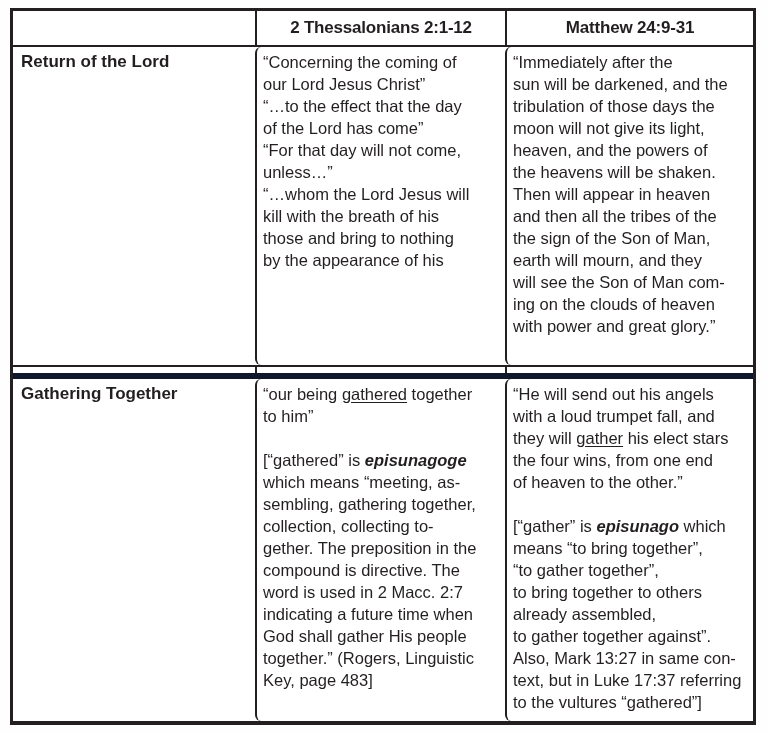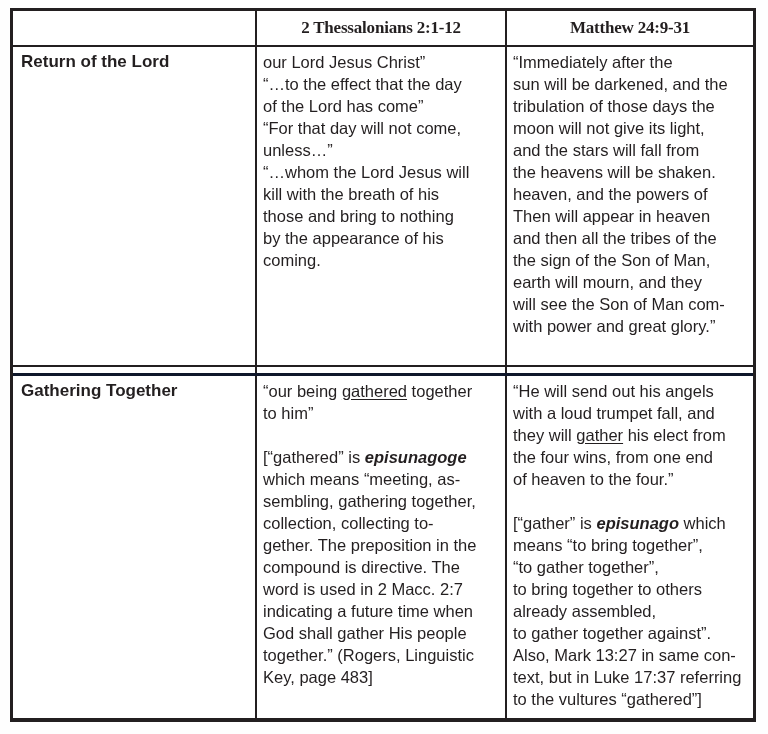--- a/index.html
+++ b/index.html
@@ -37,45 +37,45 @@
   .cell {
     box-sizing: border-box;
     overflow: hidden;
   }
   .cell + .cell {
     border-left: 2px solid #231f20;
   }
   .header-row {
     border-bottom: 2px solid #231f20;
     height: 34px;
-    font-family: Liberation Serif, serif;
   }
   .header-cell {
     display: flex;
     align-items: center;
     justify-content: center;
     font-weight: bold;
     font-size: 17px;
     letter-spacing: -0.2px;
   }
   .row1 {
     border-bottom: 2px solid #231f20;
     height: 318px;
   }
   .spacer-row {
     height: 6px;
   }
   .row2 {
-    border-top: 3px solid #0f172a;
+    border-top: 6px solid #0f172a;
     height: 342px;
   }
   .body-row .cell {
     padding: 4px 4px 4px 6px;
     font-size: 16.5px;
     line-height: 22px;
+    border-radius: 6px;
   }
   .label-cell {
     font-weight: bold;
     padding-left: 8px !important;
     font-size: 17px !important;
   }
   .line {
     white-space: nowrap;
   }
   .u {
@@ -95,44 +95,44 @@
 
     <div class="row header-row">
       <div class="cell header-cell"></div>
       <div class="cell header-cell">2 Thessalonians 2:1-12</div>
       <div class="cell header-cell">Matthew 24:9-31</div>
     </div>
 
     <div class="row body-row row1">
       <div class="cell label-cell">Return of the Lord</div>
       <div class="cell text-cell">
+          <div class="line">“Concerning the coming of</div>
           <div class="line">our Lord Jesus Christ”</div>
           <div class="line">“…to the effect that the day</div>
           <div class="line">of the Lord has come”</div>
           <div class="line">“For that day will not come,</div>
           <div class="line">unless…”</div>
           <div class="line">“…whom the Lord Jesus will</div>
           <div class="line">kill with the breath of his</div>
           <div class="line">those and bring to nothing</div>
           <div class="line">by the appearance of his</div>
-          <div class="line">coming.</div>
         </div>
       <div class="cell text-cell">
           <div class="line">“Immediately after the</div>
           <div class="line">sun will be darkened, and the</div>
           <div class="line">tribulation of those days the</div>
           <div class="line">moon will not give its light,</div>
-          <div class="line">and the stars will fall from</div>
+          <div class="line">heaven, and the powers of</div>
           <div class="line">the heavens will be shaken.</div>
-          <div class="line">heaven, and the powers of</div>
           <div class="line">Then will appear in heaven</div>
           <div class="line">and then all the tribes of the</div>
           <div class="line">the sign of the Son of Man,</div>
           <div class="line">earth will mourn, and they</div>
           <div class="line">will see the Son of Man com-</div>
+          <div class="line">ing on the clouds of heaven</div>
           <div class="line">with power and great glory.”</div>
         </div>
     </div>
 
     <div class="row spacer-row">
       <div class="cell"></div>
       <div class="cell"></div>
       <div class="cell"></div>
     </div>
 
@@ -150,23 +150,23 @@
           <div class="line">compound is directive. The</div>
           <div class="line">word is used in 2 Macc. 2:7</div>
           <div class="line">indicating a future time when</div>
           <div class="line">God shall gather His people</div>
           <div class="line">together.” (Rogers, Linguistic</div>
           <div class="line">Key, page 483]</div>
         </div>
       <div class="cell text-cell">
           <div class="line">“He will send out his angels</div>
           <div class="line">with a loud trumpet fall, and</div>
-          <div class="line"><span>they will </span><span class="u">gather</span><span> his elect from</span></div>
+          <div class="line"><span>they will </span><span class="u">gather</span><span> his elect stars</span></div>
           <div class="line">the four wins, from one end</div>
-          <div class="line">of heaven to the four.”</div>
+          <div class="line">of heaven to the other.”</div>
           <div class="line">&nbsp;</div>
           <div class="line"><span>[“gather” is </span><span class="bi">episunago</span><span> which</span></div>
           <div class="line">means “to bring together”,</div>
           <div class="line">“to gather together”,</div>
           <div class="line">to bring together to others</div>
           <div class="line">already assembled,</div>
           <div class="line">to gather together against”.</div>
           <div class="line">Also, Mark 13:27 in same con-</div>
           <div class="line">text, but in Luke 17:37 referring</div>
           <div class="line">to the vultures “gathered”]</div>

